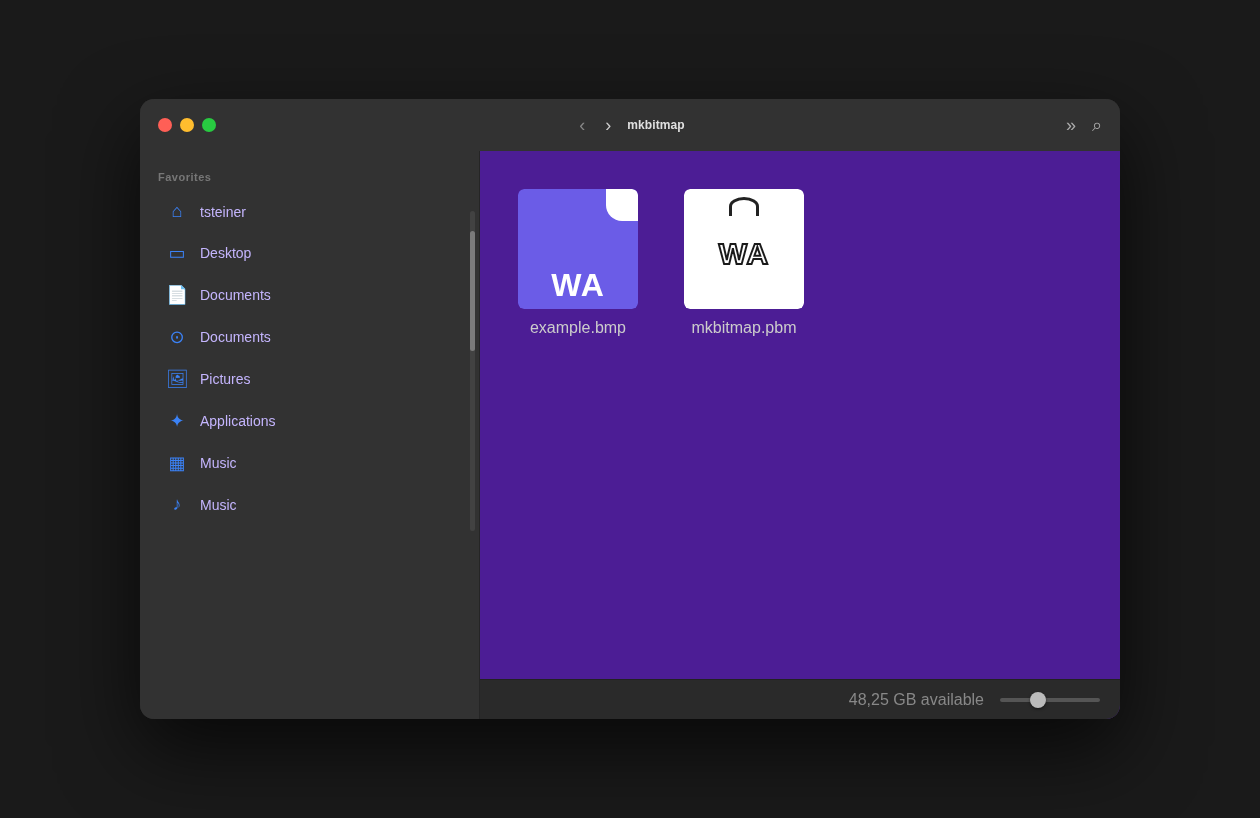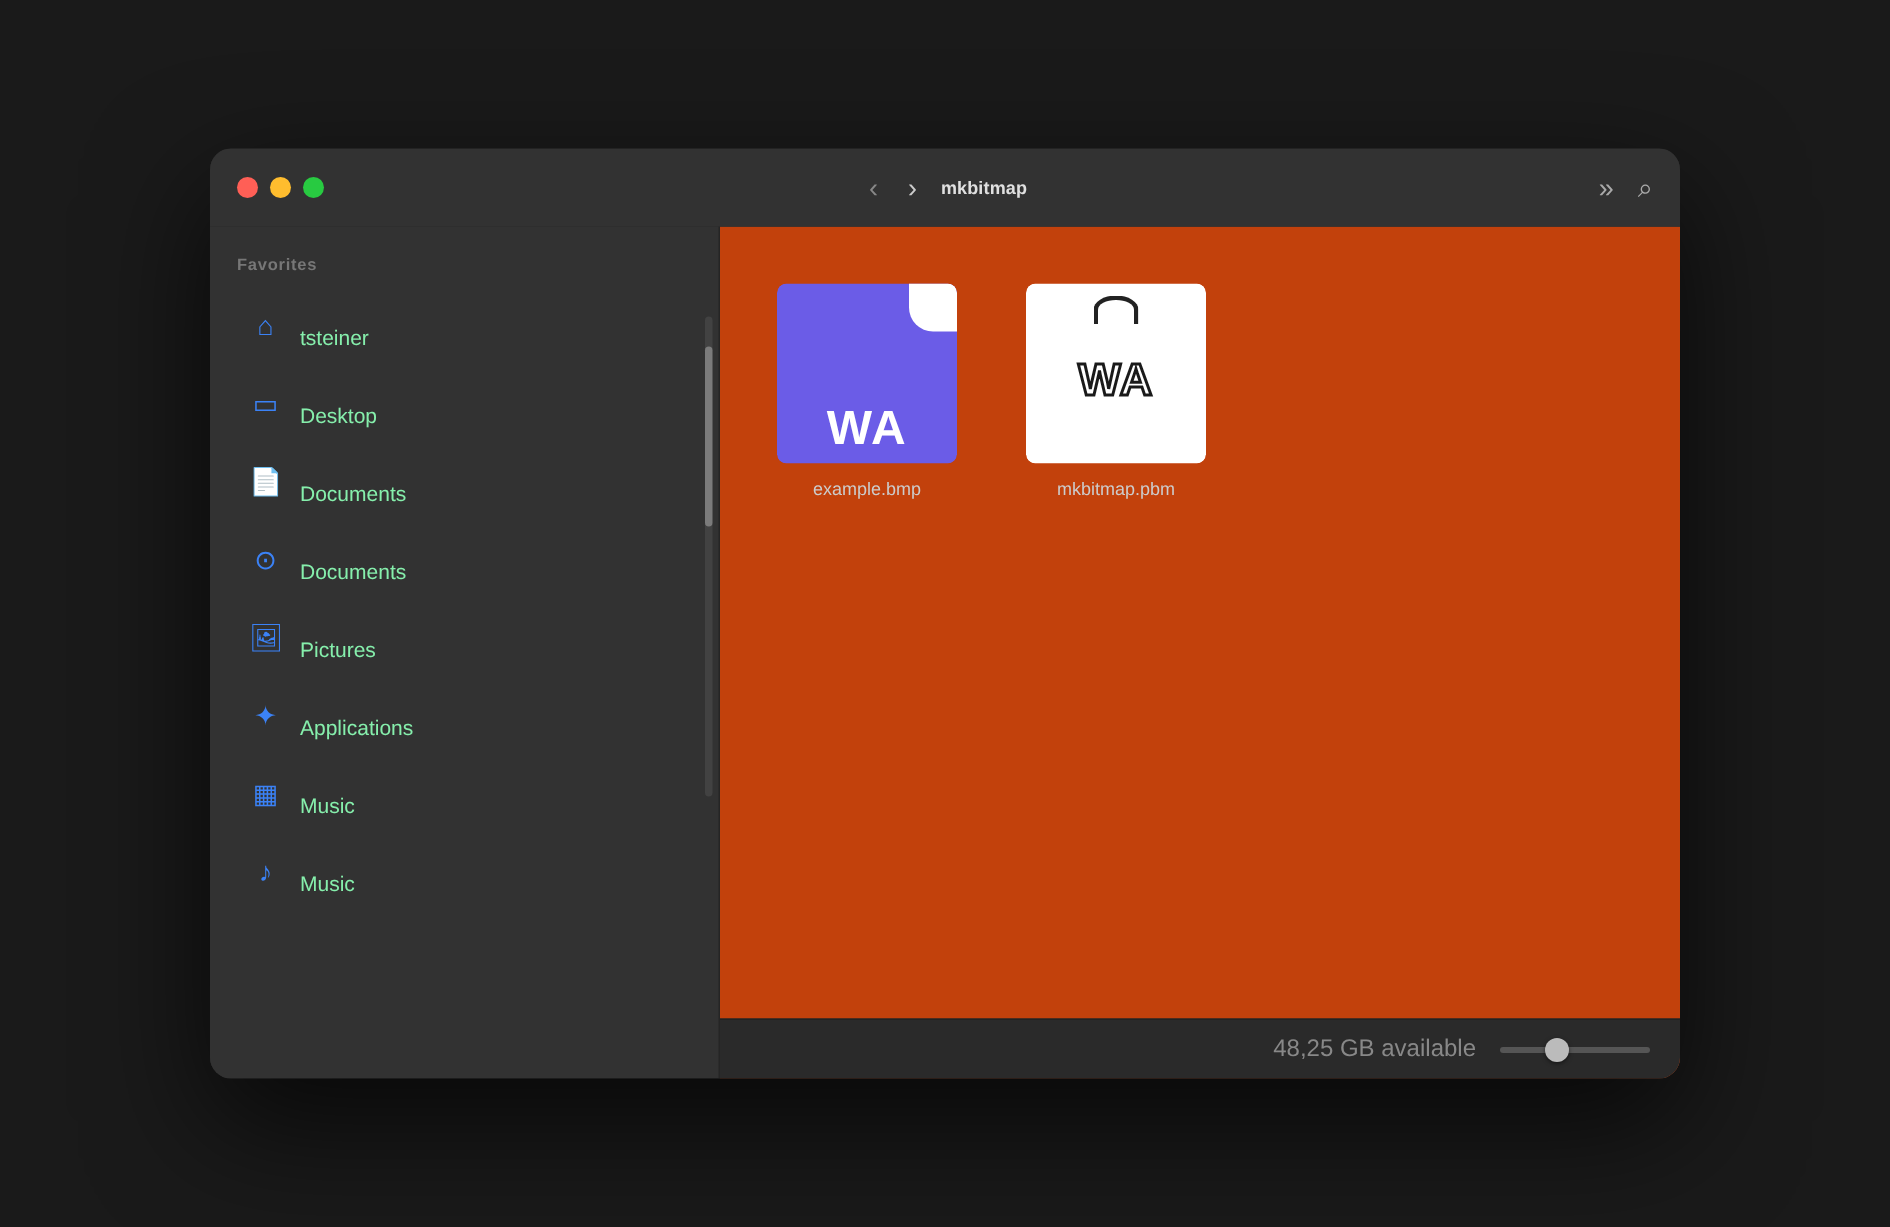--- a/index.html
+++ b/index.html
@@ -137,23 +137,22 @@
     .sidebar-item-icon {
       font-size: 18px;
       color: #3b82f6;
       width: 22px;
       text-align: center;
       flex-shrink: 0;
     }
 
     .sidebar-item-label {
       font-size: 14px;
-      color: #86efac;
+      color: #c4b5fd;
       font-weight: 400;
-      margin-top: 16px;
     }
 
     
     .sidebar-scrollbar {
       position: absolute;
       right: 4px;
       top: 60px;
       width: 5px;
       height: 320px;
       background: rgba(255,255,255,0.08);
@@ -164,21 +163,21 @@
       width: 5px;
       height: 120px;
       background: rgba(255,255,255,0.3);
       border-radius: 3px;
       margin-top: 20px;
     }
 
     
     .file-area {
       flex: 1;
-      background: #c2410c;
+      background: #4c1d95;
       display: flex;
       flex-direction: column;
       overflow: hidden;
     }
 
     .file-grid {
       flex: 1;
       padding: 30px 30px;
       display: flex;
       flex-wrap: wrap;
@@ -268,21 +267,21 @@
       font-size: 30px;
       font-weight: 700;
       color: #1a1a1a;
       letter-spacing: 1px;
       margin-top: 10px;
       -webkit-text-stroke: 2px #1a1a1a;
       -webkit-text-fill-color: transparent;
     }
 
     .file-name {
-      font-size: 12px;
+      font-size: 16px;
       color: #ccc;
       text-align: center;
     }
 
     
     .status-bar {
       height: 40px;
       background: #2a2a2a;
       border-top: 1px solid #222;
       display: flex;

